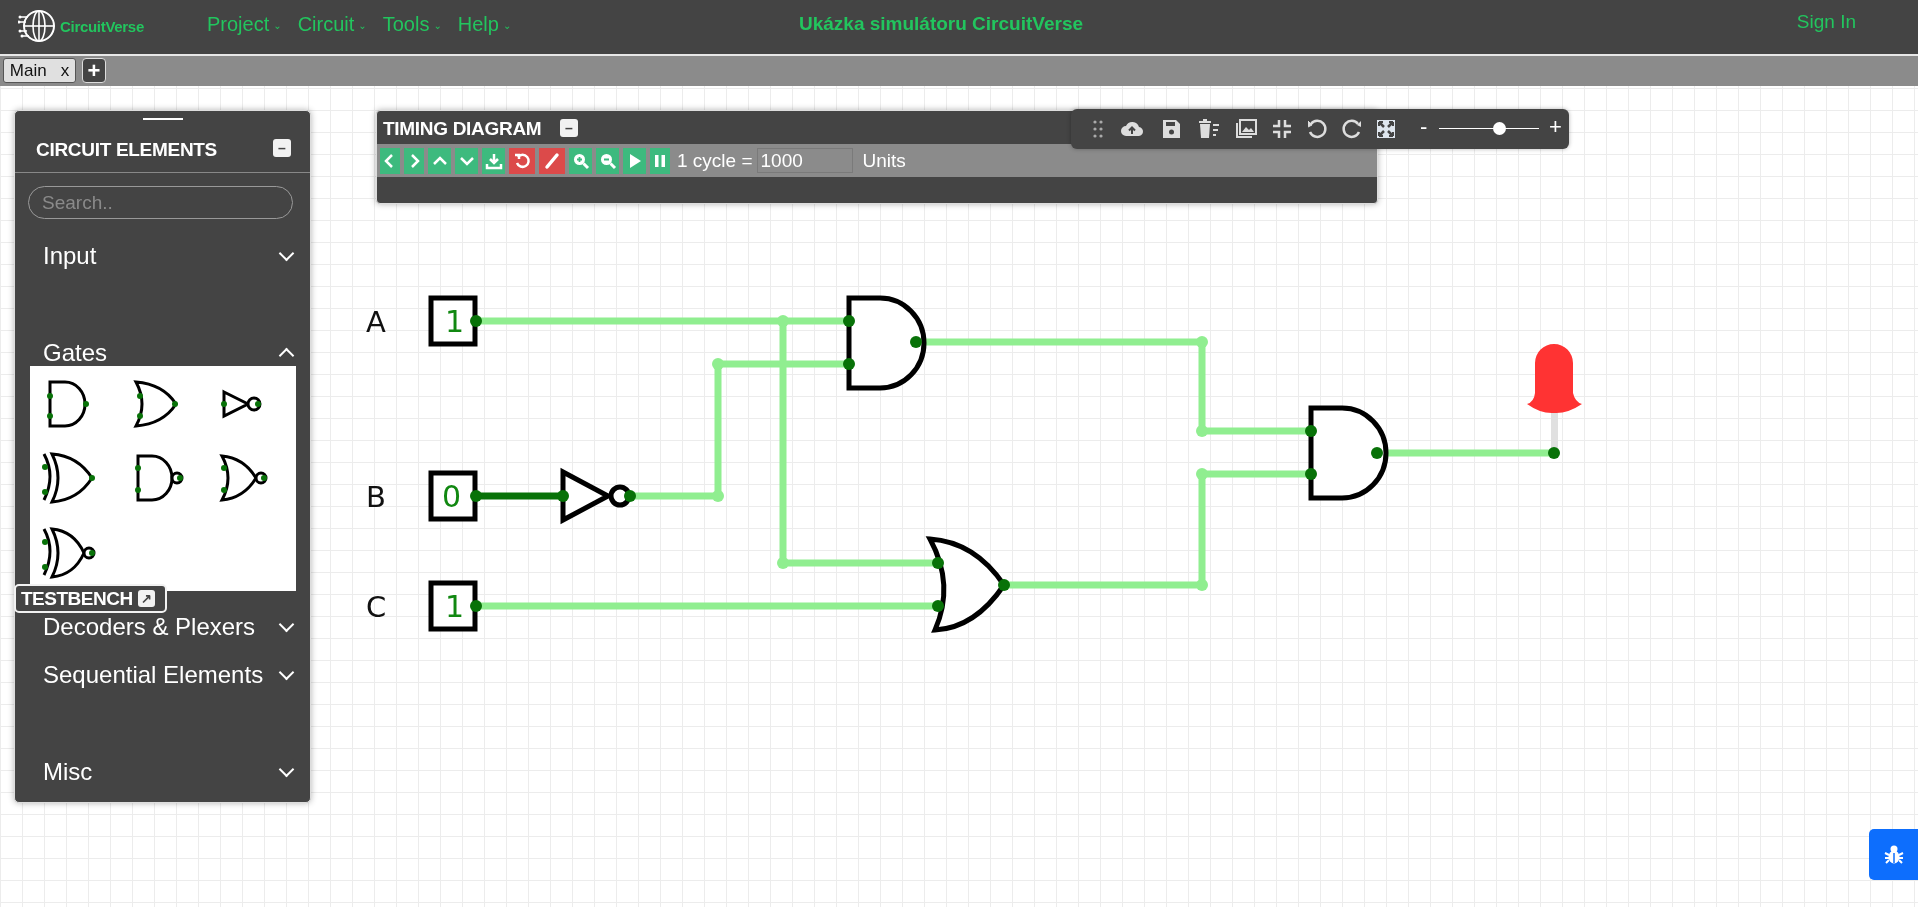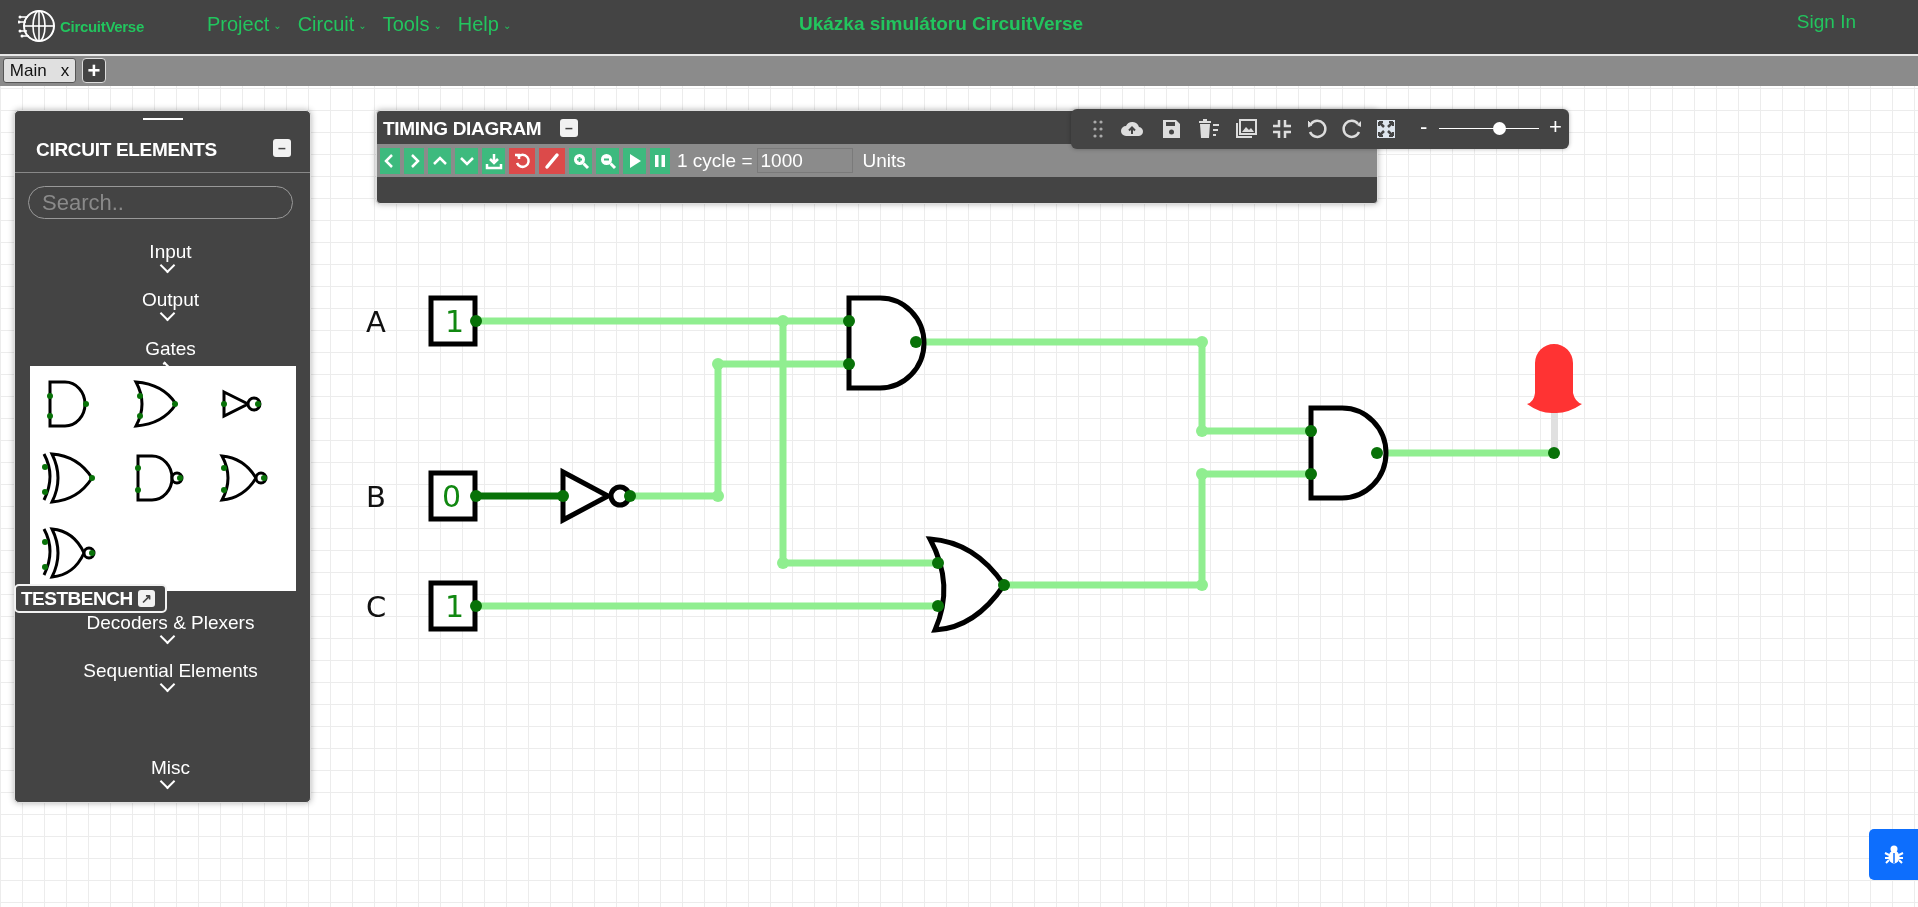--- a/index.html
+++ b/index.html
@@ -26,23 +26,23 @@
   .tabbar { position:absolute; left:0; top:56px; width:1918px; height:30px; background:#8b8b8b; }
   .tab { position:absolute; left:3px; top:2px; height:25px; width:73px; background:#e0e0e0; border:1px solid #555; border-radius:3px; font-size:17px; color:#111; display:flex; align-items:center; justify-content:center; gap:14px; box-sizing:border-box; }
   .tab-add { position:absolute; left:82px; top:2px; width:24px; height:25px; background:#444; border:1px solid #ddd; border-radius:4px; box-sizing:border-box; color:#fff; font-size:22px; font-weight:bold; display:flex; align-items:center; justify-content:center; line-height:1; }
   
   .panel { position:absolute; left:14px; top:110px; width:297px; height:693px; background:#444444; border-radius:5px; box-shadow:0 0 6px rgba(0,0,0,0.3); color:#fff; border:1px solid #ddd; box-sizing:border-box; }
   .panel-handle { position:absolute; left:128px; top:7px; width:40px; height:2px; background:#fff; }
   .panel-header { position:absolute; left:0; top:13px; width:100%; height:49px; border-bottom:1px solid #888; box-sizing:border-box; }
   .panel-title { position:absolute; left:21px; top:15px; font-weight:bold; font-size:19px; letter-spacing:-0.3px; }
   .minimize-btn { position:absolute; width:18px; height:18px; background:#f2f2f2; border-radius:3px; color:#444; font-weight:bold; font-size:14px; display:flex; align-items:center; justify-content:center; line-height:1; }
   .panel .minimize-btn { right:19px; top:15px; }
-  .search { position:absolute; left:13px; top:75px; width:265px; height:33px; border:1px solid #999; border-radius:17px; box-sizing:border-box; background:transparent; color:#ffffff; font-size:22px; padding:0 13px; font-family:"Liberation Sans", sans-serif; outline:none; }
+  .search { position:absolute; left:13px; top:75px; width:265px; height:33px; border:1px solid #999; border-radius:17px; box-sizing:border-box; background:transparent; color:#ffffff; font-size:19px; padding:0 13px; font-family:"Liberation Sans", sans-serif; outline:none; }
   .search::placeholder { color:#8a8a8a; }
-  .cat { position:absolute; left:28px; width:255px; height:30px; font-size:19px; display:flex; align-items:center; justify-content:space-between; cursor:pointer;flex-direction:column; }
+  .cat { position:absolute; left:28px; width:255px; height:30px; font-size:24px; display:flex; align-items:center; justify-content:space-between; cursor:pointer; }
   .cat .chev { width:9px; height:9px; border-right:2px solid #fff; border-bottom:2px solid #fff; transform:rotate(45deg); margin-right:6px; margin-top:-5px; }
   .cat .chev.up { transform:rotate(-135deg); margin-top:5px; }
   .gate-palette { position:absolute; left:15px; top:255px; width:266px; height:225px; background:#fff; }
   .gate-icon { position:absolute; width:60px; height:60px; cursor:pointer; }
   .testbench { position:absolute; left:14px; top:584px; width:153px; height:29px; background:#444; border:2px solid #f2f2f2; border-radius:5px; box-sizing:border-box; color:#fff; font-weight:bold; font-size:19px; display:flex; align-items:center; padding-left:5px; gap:5px; letter-spacing:-0.5px; z-index:5; }
   .testbench .ext { width:17px; height:17px; background:#f2f2f2; border-radius:3px; color:#444; font-size:13px; display:flex; align-items:center; justify-content:center; }
   
   .timing { position:absolute; left:376px; top:110px; width:1002px; height:94px; background:#444; border-radius:4px; box-shadow:0 0 6px rgba(0,0,0,0.3); border:1px solid #ddd; box-sizing:border-box; overflow:hidden; }
   .timing-header { position:absolute; left:0; top:0; width:100%; height:35px; }
   .timing-title { position:absolute; left:6px; top:7px; color:#fff; font-weight:bold; font-size:19px; letter-spacing:-0.3px; }
@@ -203,24 +203,20 @@
   <div class="panel-header">
     <div class="panel-title">CIRCUIT ELEMENTS</div>
     <div class="minimize-btn">–</div>
   </div>
   <input class="search" type="text" placeholder="Search.." style="">
 
   <div class="cat" style="top:130px">
       <span>Input</span>
       <span class="chev"></span>
     </div>
-  <div class="cat" style="top:178px">
-      <span>Output</span>
-      <span class="chev"></span>
-    </div>
   <div class="cat" style="top:227px">
       <span>Gates</span>
       <span class="chev up"></span>
     </div>
 
   <div class="gate-palette">
 
     <svg class="gate-icon" style="left:10px;top:8px" viewBox="0 0 60 60">
       <path d="M10 8 H25 A20 22 0 0 1 25 52 H10 Z" fill="#fff" stroke="#000" stroke-width="3"></path>
       <circle cx="10" cy="22" r="3" fill="#087208"></circle>

